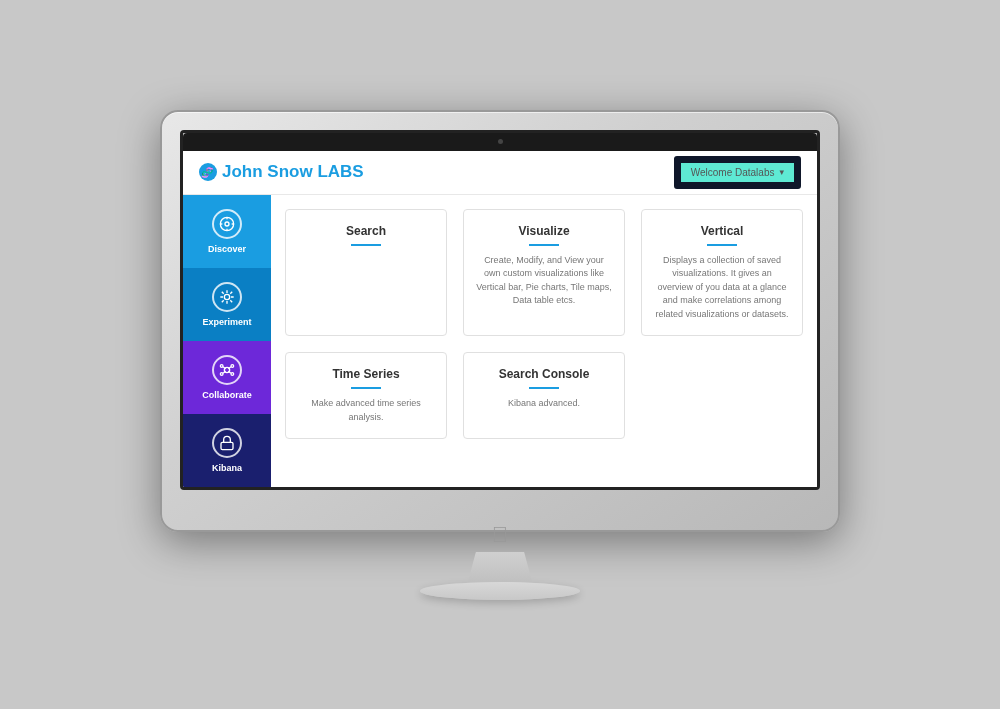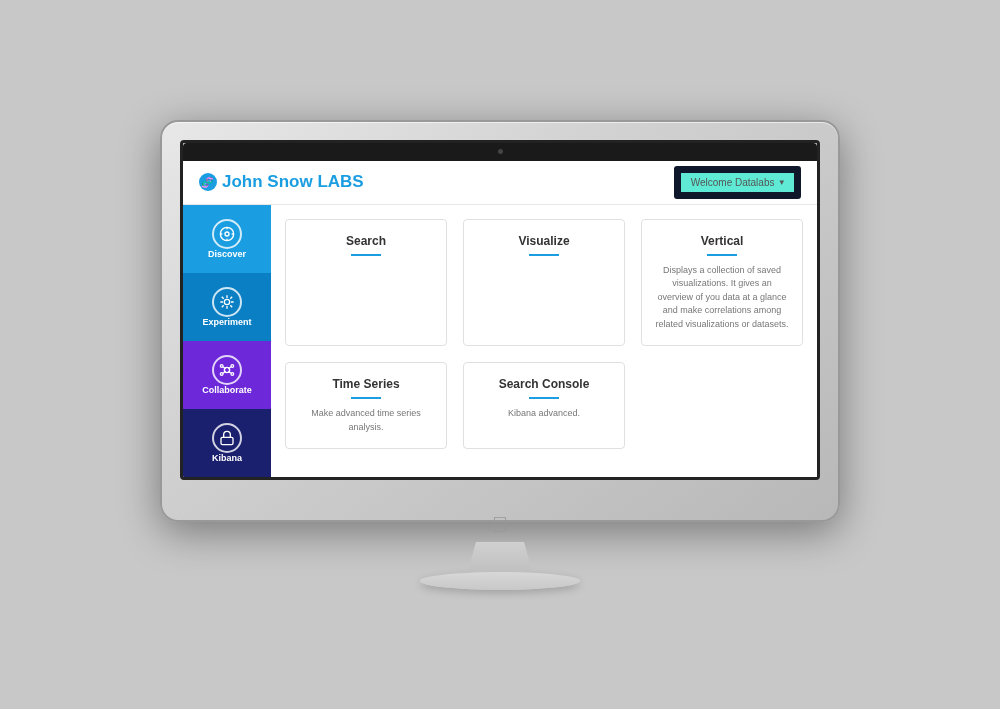--- a/index.html
+++ b/index.html
@@ -127,20 +127,21 @@
       flex-shrink: 0;
     }
 
     .sidebar-item {
       display: flex;
       flex-direction: column;
       align-items: center;
       justify-content: center;
       padding: 14px 8px;
       cursor: pointer;
+      gap: 5px;
     }
 
     .sidebar-item.active-discover {
       background: #1a9de1;
     }
 
     .sidebar-item.active-experiment {
       background: #0a7fc4;
     }
 
@@ -325,20 +326,21 @@
             <div class="cards-grid">
 
               <div class="card">
                 <div class="card-title">Search</div>
                 <div class="card-divider"></div>
               </div>
 
               <div class="card">
                 <div class="card-title">Visualize</div>
                 <div class="card-divider"></div>
+                <div class="card-desc">Create, Modify, and View your own custom visualizations like Vertical bar, Pie charts, Tile maps, Data table etcs.</div>
               </div>
 
               <div class="card">
                 <div class="card-title">Vertical</div>
                 <div class="card-divider"></div>
                 <div class="card-desc">Displays a collection of saved visualizations. It gives an overview of you data at a glance and make correlations among related visualizations or datasets.</div>
               </div>
 
               <div class="card">
                 <div class="card-title">Time Series</div>

